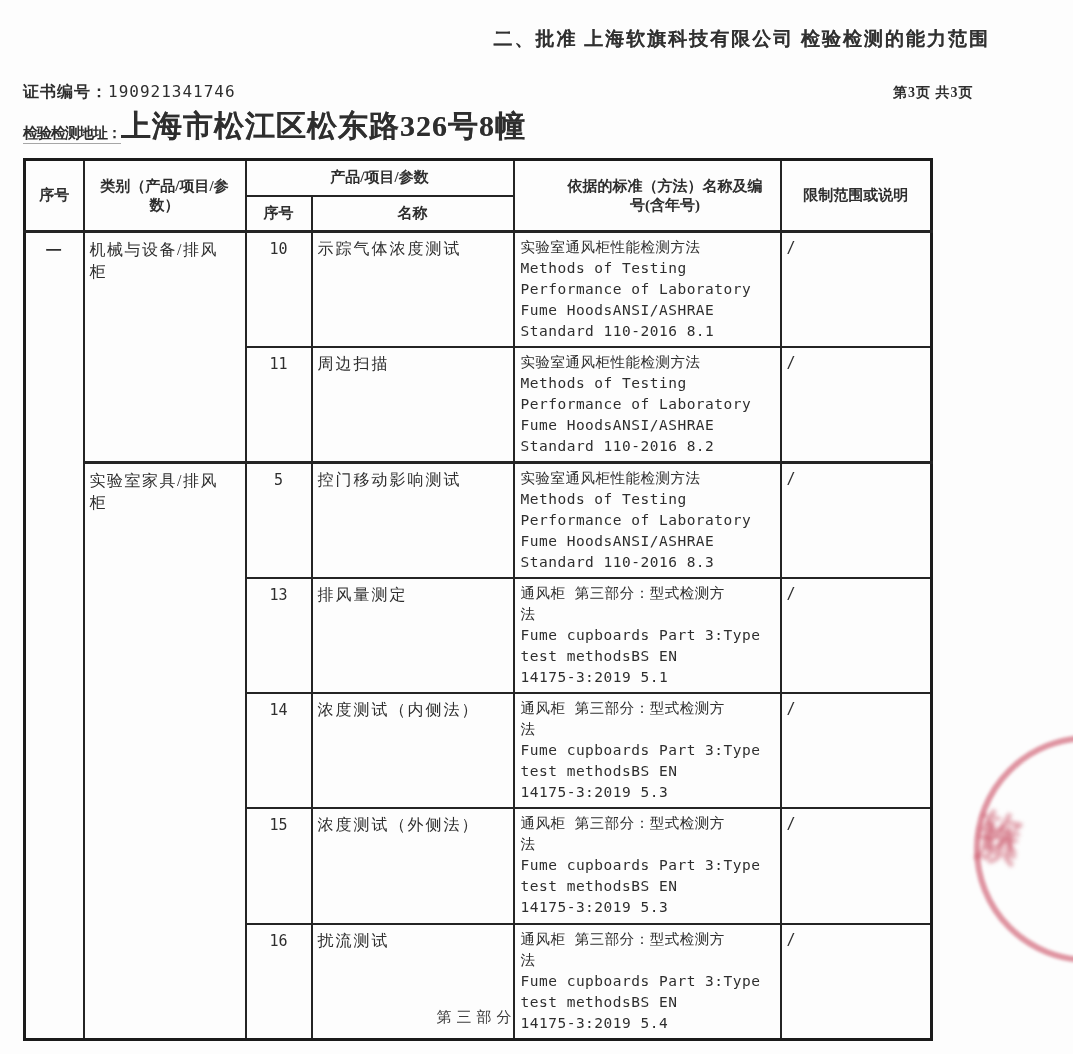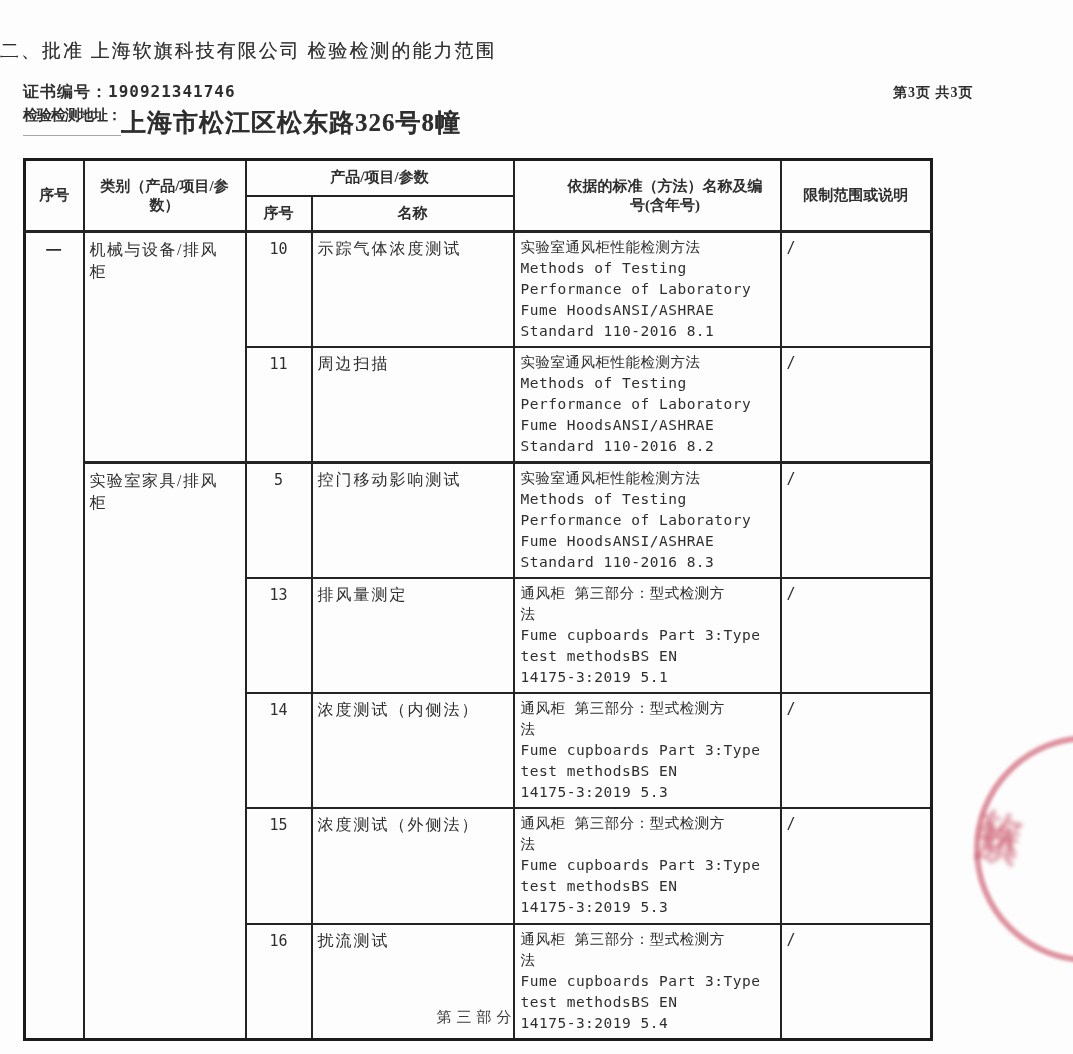--- a/index.html
+++ b/index.html
@@ -6,44 +6,43 @@
   .page{
     position:relative;
     width:1073px;height:1054px;
     background:#fdfdfd;
     overflow:hidden;
     font-family:"Liberation Serif","DejaVu Serif",serif;
     color:#2e2e2e;
   }
   .title{
     position:absolute;top:26px;left:0;width:990px;
-    text-align:left;
-    font-size:19px;font-weight:normal;letter-spacing:2px;
+    text-align:right;
+    font-size:19px;font-weight:bold;letter-spacing:2px;
     color:#303030;
     text-shadow:0 0 0.5px rgba(40,40,40,.55);
-    margin-top:12px;
   }
   .cert-row{position:absolute;top:82px;left:23px;width:1030px;height:24px;}
   .cert-label{font-size:16px;font-weight:bold;letter-spacing:1px;}
-  .cert-number{font-family:"DejaVu Sans Mono",monospace;font-size:16px;letter-spacing:1px;font-weight:bold;}
+  .cert-number{font-family:"DejaVu Sans Mono",monospace;font-size:16px;letter-spacing:1px;}
   .pageno{
     position:absolute;top:2px;left:870px;
     font-size:14px;font-weight:bold;letter-spacing:1px;
   }
   .addr-row{
     position:absolute;top:106px;left:23px;
-    display:flex;
+    display:flex;align-items:flex-end;
   }
   .addr-label{
     font-size:15px;font-weight:bold;letter-spacing:-1px;
     margin-bottom:3px;
     border-bottom:1px solid rgba(60,60,60,.45);
   }
   .addr-value{
-    font-size:25px;font-weight:bold;letter-spacing:1px;
+    font-size:30px;font-weight:bold;letter-spacing:1px;
     text-shadow:0 0 0.6px rgba(30,30,30,.6);
   }
   table.doc-table{
     position:absolute;top:158px;left:23px;
     width:907px;table-layout:fixed;
     border-collapse:collapse;
     border:3px solid #1b1b1b;
   }
   .doc-table th,.doc-table td{
     border:2px solid #242424;

